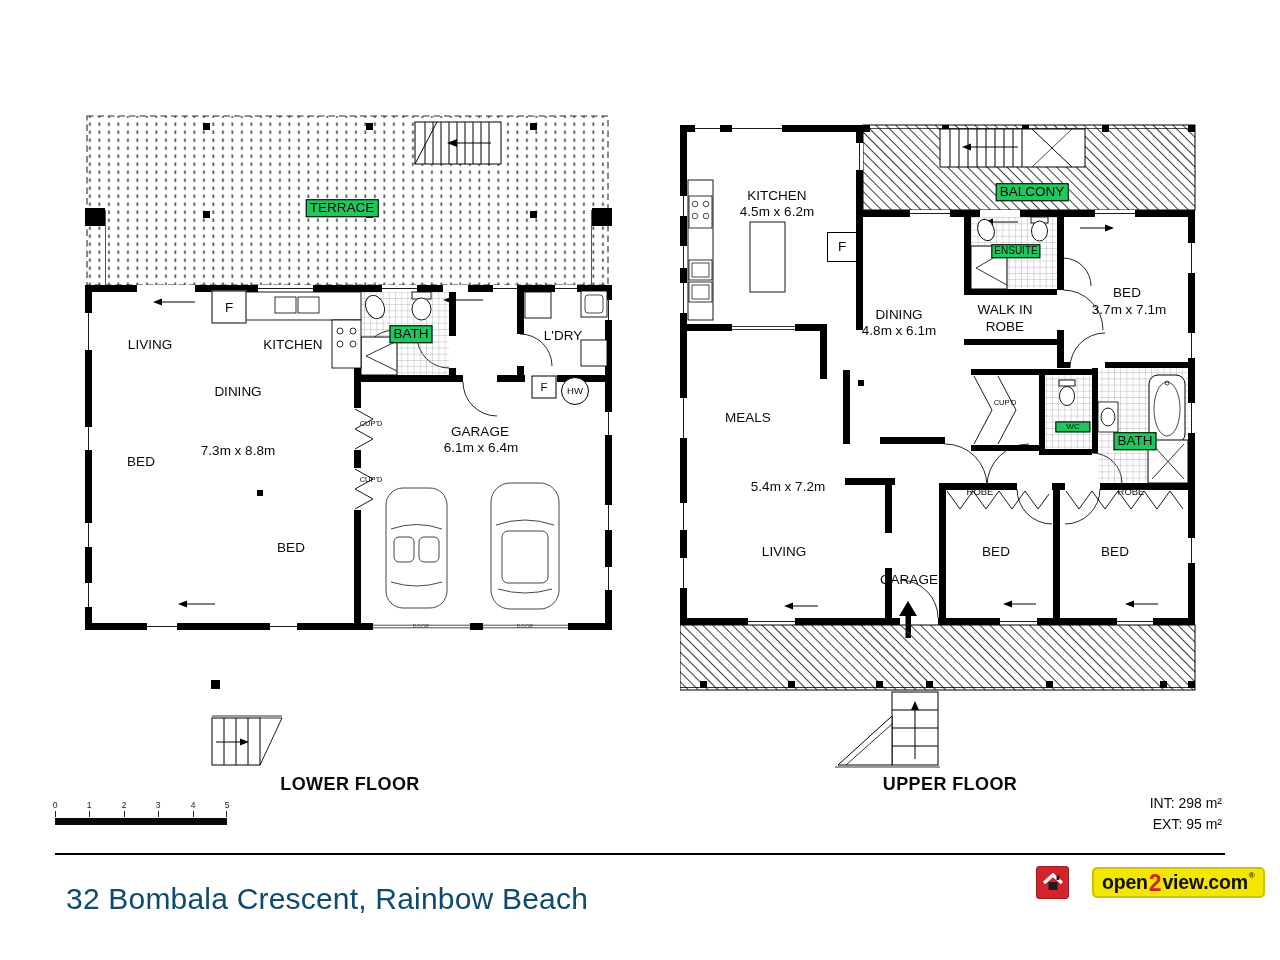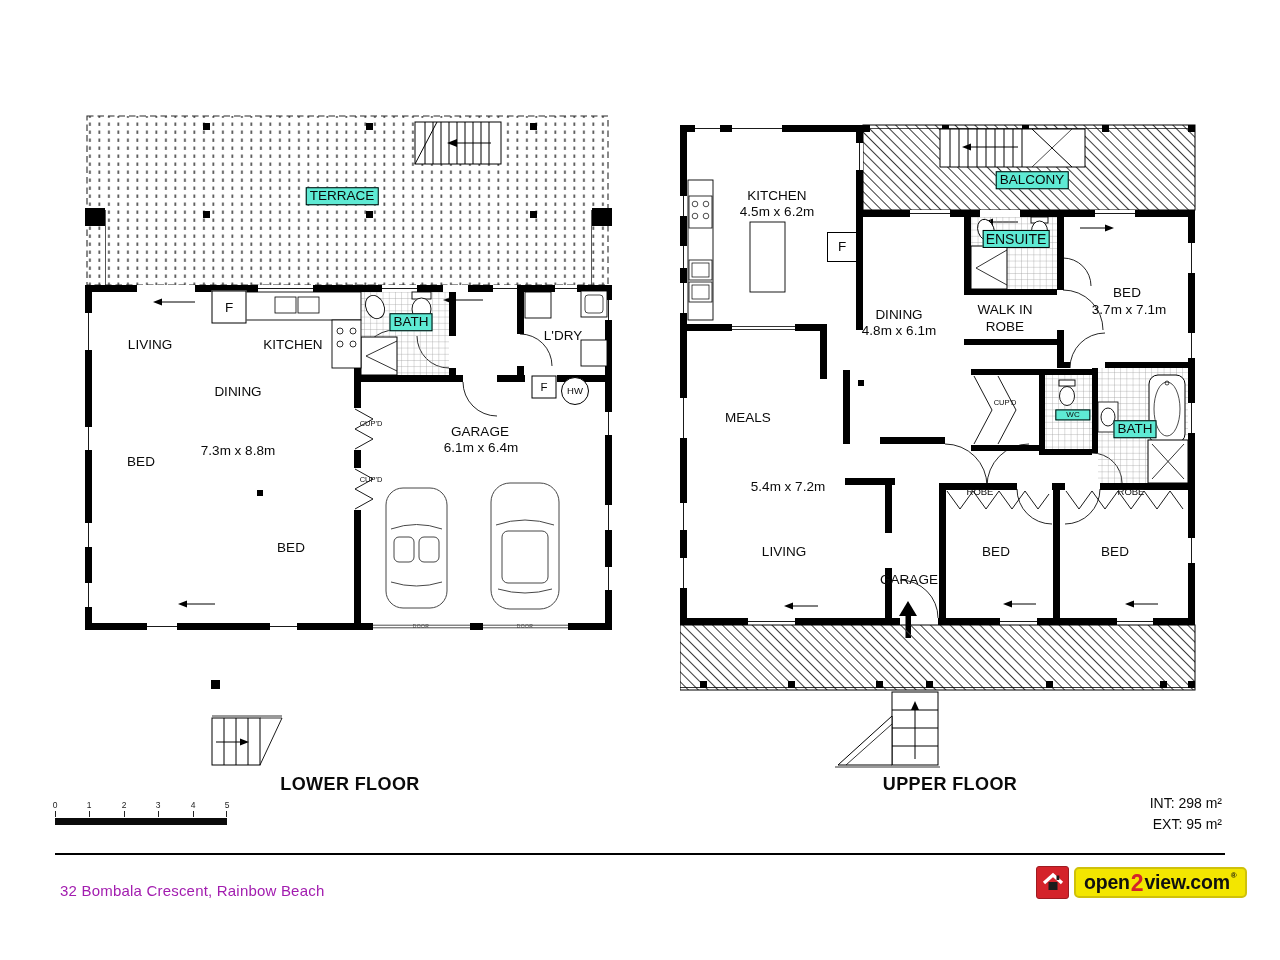--- a/index.html
+++ b/index.html
@@ -1,39 +1,39 @@
 <!DOCTYPE html>
 <html><head>
 <meta charset="utf-8">
 <style>
   html,body{margin:0;padding:0;background:#fff;}
   .canvas{position:relative;width:1280px;height:960px;background:#ffffff;overflow:hidden;
           font-family:"Liberation Sans",sans-serif;color:#000;}
   svg.plan{position:absolute;}
   .lbl{position:absolute;transform:translate(-50%,-50%);white-space:nowrap;
        font-size:13.5px;line-height:1.15;color:#0a0a0a;text-align:center;}
-  .boxed{background:#5eead4;border:1.2px solid #000;padding:0 3px;}
+  .boxed{background:#22c55e;border:1.2px solid #000;padding:0 3px;margin-top:12px;}
   .sm{font-size:9.5px;}
   .xs{font-size:7.5px;}
   .xxs{font-size:5px;letter-spacing:.4px;color:#444;}
-  .ens{font-size:14px;padding:0 2px;}
+  .ens{font-size:10px;padding:0 2px;}
   .wcb{font-size:8px;padding:0 10px;}
   .fbox{background:#fff;border:1.6px solid #000;padding:0;text-align:center;}
   .hw{background:#fff;border:1.2px solid #000;border-radius:50%;width:26px;height:26px;
       line-height:26px;text-align:center;font-size:9.5px;padding:0;}
   .title{font-size:18px;font-weight:bold;letter-spacing:.4px;}
   .scale-num{position:absolute;transform:translateX(-50%);font-size:8.5px;color:#222;}
   .scale-tick{position:absolute;width:1px;height:6px;background:#222;}
   .scale-bar{position:absolute;left:55px;top:818px;width:172px;height:7px;background:#0b0b0b;}
   .disclaimer{position:absolute;left:55px;top:839px;width:1170px;font-size:9.4px;color:#111;}
   .divider{position:absolute;left:55px;top:853px;width:1170px;height:2.4px;background:#000;}
   .areas{position:absolute;right:58px;top:793px;text-align:right;font-size:14px;
          line-height:21px;color:#0a0a0a;}
-  .address{position:absolute;left:60px;top:882px;font-size:15px;color:#a21caf;letter-spacing:.2px;}
-  .logo{position:absolute;left:1036px;top:866px;display:flex;align-items:center;gap:5px;}
+  .address{position:absolute;left:66px;top:882px;font-size:30px;color:#0c4a6e;letter-spacing:.2px;}
+  .logo{position:absolute;left:1036px;top:866px;display:flex;align-items:center;gap:23px;}
   .logo-red{width:33px;height:33px;background:#d4232a;border:1px solid #9e1b21;border-radius:3px;
             display:flex;align-items:center;justify-content:center;box-sizing:border-box;}
   .logo-yellow{height:31px;background:#f3e600;border:2px solid #cfc10a;border-radius:5px;
                padding:0 8px;display:flex;align-items:center;font-weight:bold;font-size:19.5px;
                color:#101010;box-sizing:border-box;letter-spacing:-.2px;}
   .logo-2{color:#d4232a;font-size:23px;margin:0 1px;position:relative;top:1px;}
   .logo-reg{font-size:8px;align-self:flex-start;margin-top:2px;margin-left:1px;}
 </style>
 </head>
 <body>

